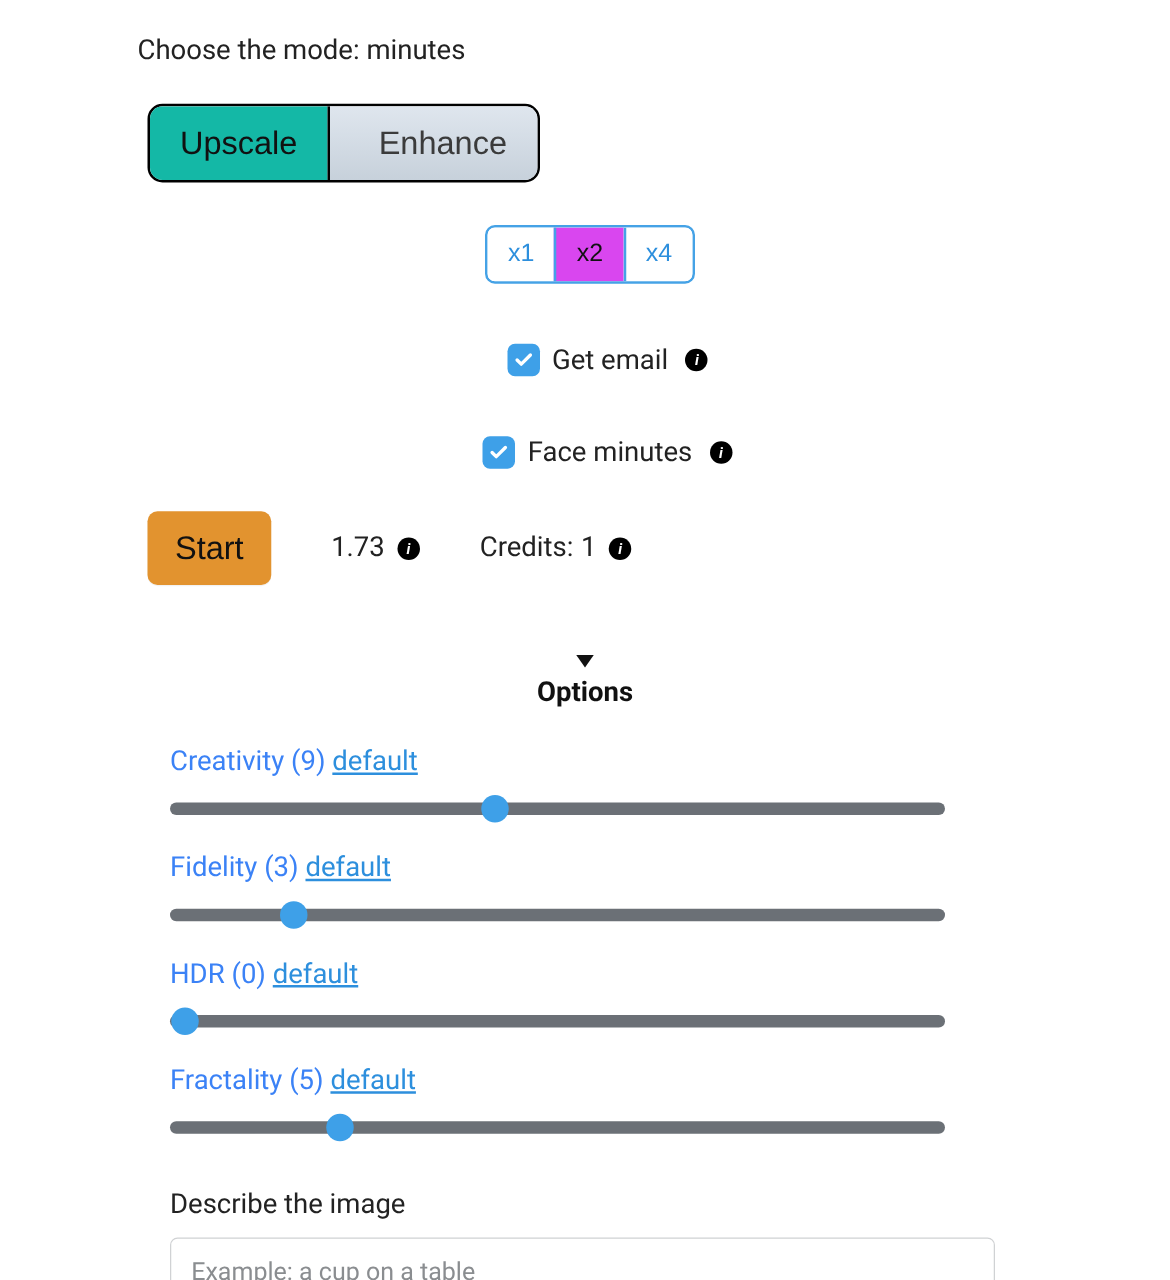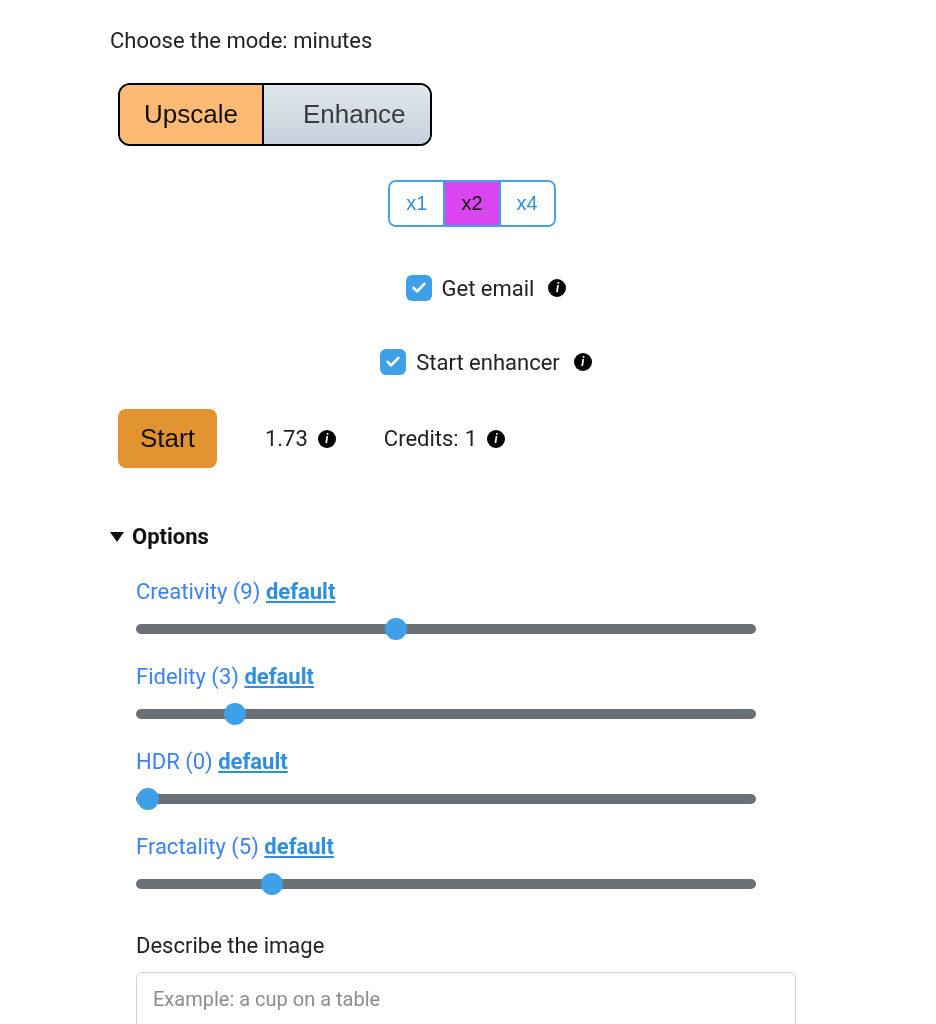--- a/index.html
+++ b/index.html
@@ -22,21 +22,21 @@
   .seg {
     display: inline-flex;
     border: 2px solid #000;
     border-radius: 12px;
     overflow: hidden;
     margin-left: 8px;
   }
   .seg-btn {
     padding: 14px 24px;
     font-size: 26px;
-    background: #fdba74;
+    background: #14b8a6;
     border: none;
     cursor: pointer;
     color: #111;
   }
   .seg-btn + .seg-btn { border-left: 2px solid #000; }
   .seg-btn.active {
     background: linear-gradient(180deg,#dfe6ee 0%,#c7d1db 100%);
     color: #3b3b3b;
     padding-left: 39px;
   }
@@ -114,31 +114,32 @@
     cursor: pointer;
     box-shadow: 0 1px 0 rgba(0,0,0,0.05);
   }
   .stat { font-size: 22px; color: #222; display:flex; align-items:center; gap:6px;}
 
   .options-head {
     display: flex; align-items: center; gap: 8px;
     font-size: 22px; font-weight: 700;
     margin-top: 56px; margin-bottom: 10px;
     cursor: pointer;
+    flex-direction: column;
   }
   .tri {
     width: 0; height: 0;
     border-left: 7px solid transparent;
     border-right: 7px solid transparent;
     border-top: 10px solid #111;
   }
 
   .group { margin-top: 30px; margin-left: 26px; }
   .slider-label { font-size: 22px; color: #3b82f6; }
-  .def-link { color: #2d8fdd; text-decoration: underline; font-size: 22px; cursor:pointer;font-weight:bold;}
+  .def-link { color: #2d8fdd; text-decoration: underline; font-size: 22px; cursor:pointer;}
   .slider-track {
     position: relative;
     width: 620px;
     height: 10px;
     background: #6b7076;
     border-radius: 5px;
     margin-top: 20px;
   }
   .slider-thumb {
     position: absolute;
@@ -197,21 +198,21 @@
     <span class="lbl">Get email</span>
     <span class="info-ic">i</span>
   </div>
 
   <div class="chk-wrap">
     <span class="chk">
       <svg viewBox="0 0 24 24" fill="none" stroke="#fff" stroke-width="4" stroke-linecap="round" stroke-linejoin="round">
           <polyline points="20 6 9 17 4 12"></polyline>
         </svg>
     </span>
-    <span class="lbl">Start enhancer</span>
+    <span class="lbl">Face minutes</span>
     <span class="info-ic">i</span>
   </div>
 </div>
 
 <div class="row2">
   <button class="start-btn">Start</button>
 
   <div class="stat">
       <span>1.73</span>
     <span class="info-ic">i</span>

